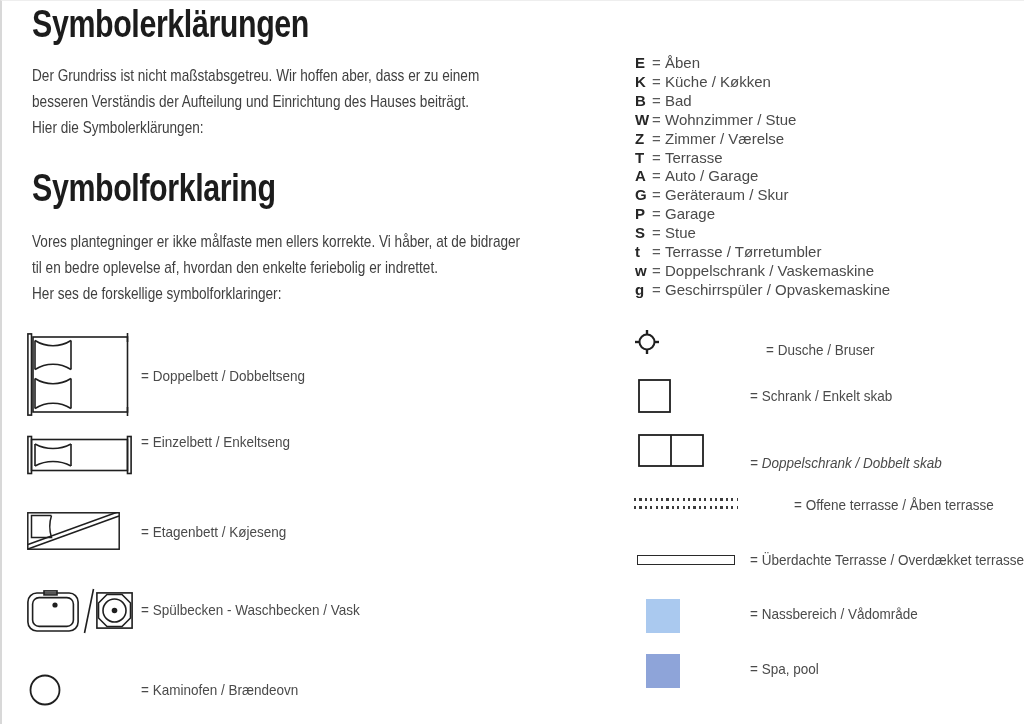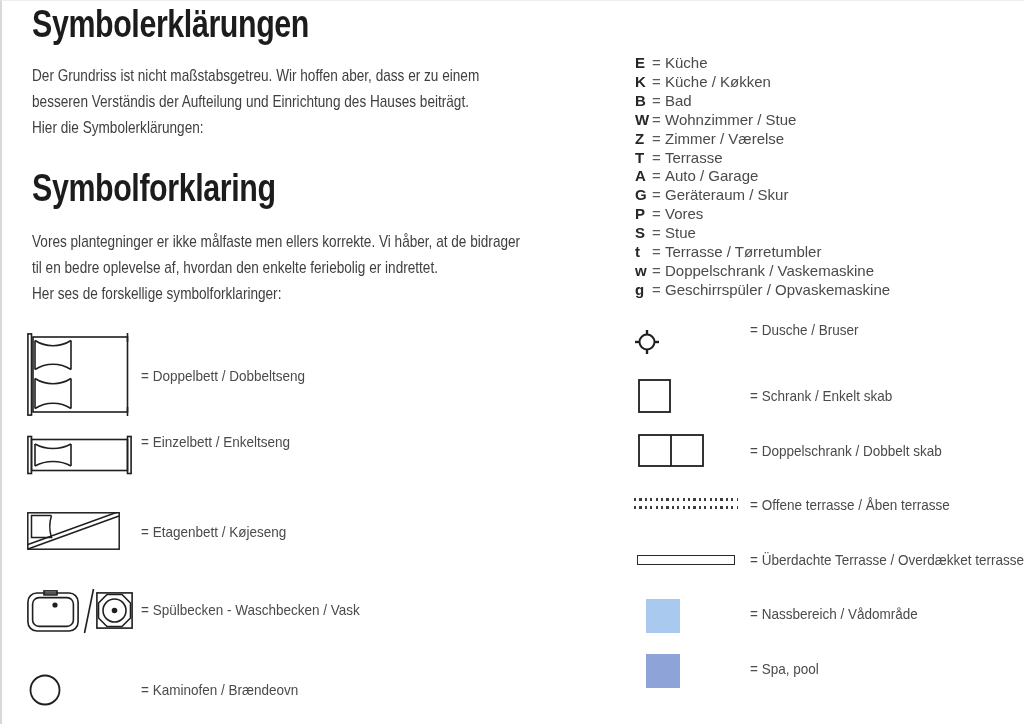--- a/index.html
+++ b/index.html
@@ -54,21 +54,21 @@
   .dotrow.r1 { top:0; } .dotrow.r2 { top:8px; }
 
   .i-terrace-cov { left:635px; top:554px; width:96px; height:8px;
                    border:1.6px solid #2a2a2a; background:#fff; }
 
   .swatch { position:absolute; width:34px; height:34px; }
   .i-wet { left:644px; top:598px; }
   .i-spa { left:644px; top:653px; }
 
   .lp1 { top:366px;text-align:center; } .lp2 { top:432px; } .lp3 { top:522px; } .lp4 { top:600px; } .lp5 { top:680px; }
-  .rp1 { top:320px; } .rp2 { top:386px; } .rp3 { top:441px; } .rp4 { top:495px; }
+  .rp1 { top:340px;margin-left:16px; } .rp2 { top:386px; } .rp3 { top:453px;font-style:italic; } .rp4 { top:495px;margin-left:44px; }
   .rp5 { top:550px; } .rp6 { top:604px; } .rp7 { top:659px; }
 </style>
 </head>
 <body>
 
 <div class="page">
 
   <h1 class="h-title t-de"><span class="cx">Symbolerklärungen</span></h1>
   <div class="para p-de">
     <div>Der Grundriss ist nicht maßstabsgetreu. Wir hoffen aber, dass er zu einem</div>
@@ -80,21 +80,21 @@
   <div class="para p-da">
     <div>Vores plantegninger er ikke målfaste men ellers korrekte. Vi håber, at de bidrager</div>
     <div>til en bedre oplevelse af, hvordan den enkelte feriebolig er indrettet.</div>
     <div>Her ses de forskellige symbolforklaringer:</div>
   </div>
 
   <div class="codes">
     <div class="code-row">
         <span class="code">E</span>
         <span class="eq">=</span>
-        <span class="code-label">Küche</span>
+        <span class="code-label">Åben</span>
       </div>
     <div class="code-row">
         <span class="code">K</span>
         <span class="eq">=</span>
         <span class="code-label">Küche / Køkken</span>
       </div>
     <div class="code-row">
         <span class="code">B</span>
         <span class="eq">=</span>
         <span class="code-label">Bad</span>
@@ -120,21 +120,21 @@
         <span class="code-label">Auto / Garage</span>
       </div>
     <div class="code-row">
         <span class="code">G</span>
         <span class="eq">=</span>
         <span class="code-label">Geräteraum / Skur</span>
       </div>
     <div class="code-row">
         <span class="code">P</span>
         <span class="eq">=</span>
-        <span class="code-label">Vores</span>
+        <span class="code-label">Garage</span>
       </div>
     <div class="code-row">
         <span class="code">S</span>
         <span class="eq">=</span>
         <span class="code-label">Stue</span>
       </div>
     <div class="code-row">
         <span class="code">t</span>
         <span class="eq">=</span>
         <span class="code-label">Terrasse / Tørretumbler</span>

